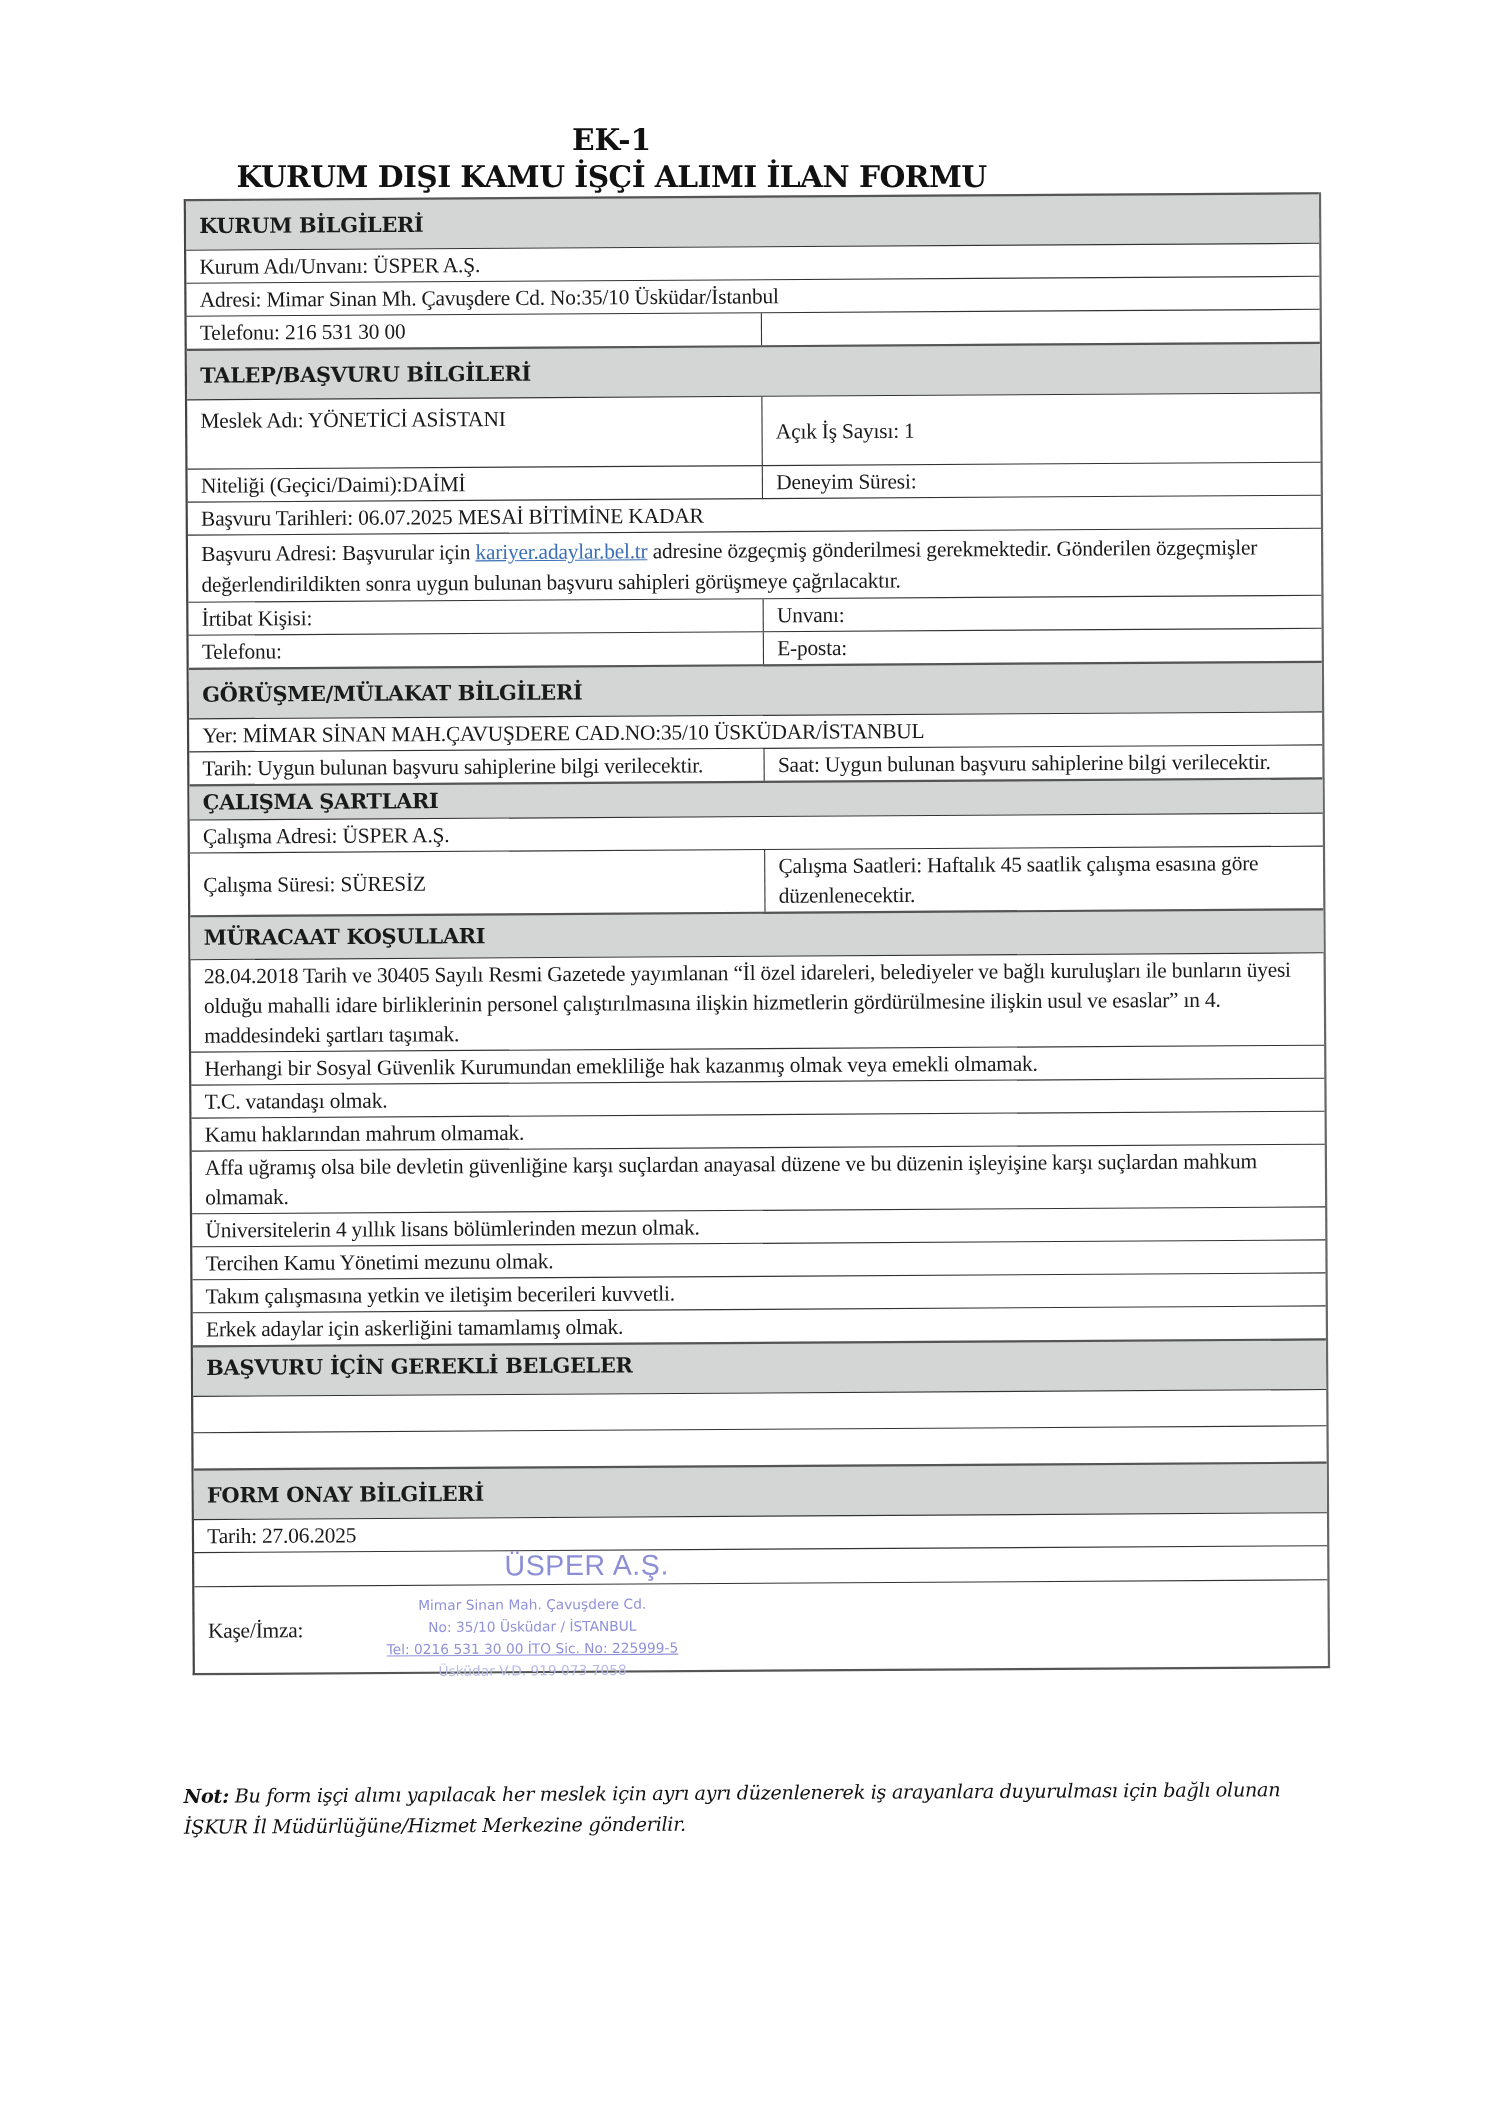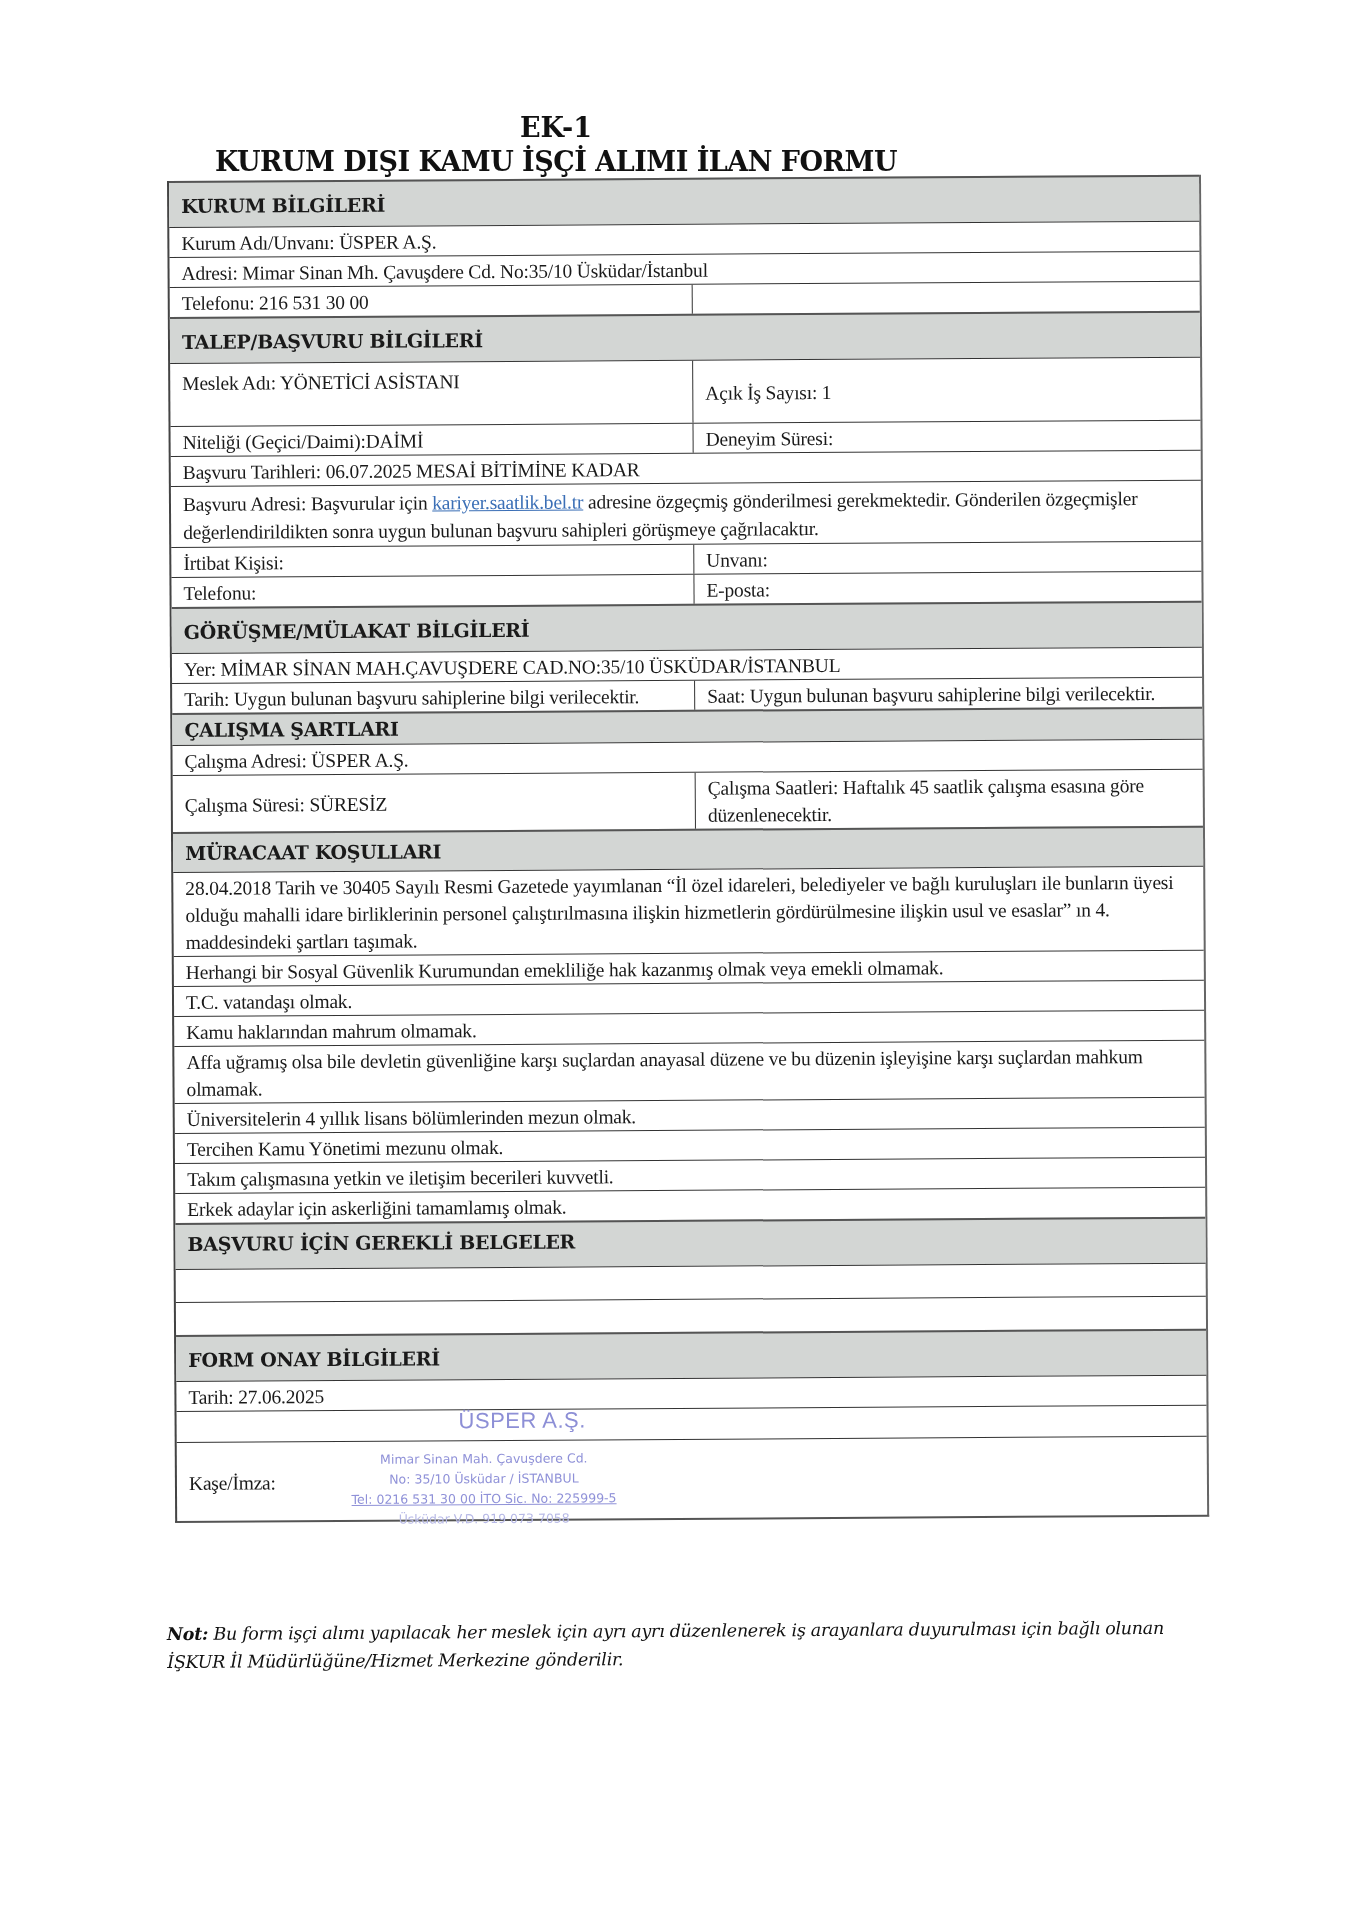--- a/index.html
+++ b/index.html
@@ -22,21 +22,21 @@
   .cell.left { flex: 0 0 500px; border-right: 1.5px solid #333; }
   .cell.right { flex: 1; }
   .row.tall { min-height: 62px; }
   .cell.mid { display: flex; align-items: center; }
   .row.empty { min-height: 32px; }
   .link { color: #3b6fb6; text-decoration: underline; }
   .row.sign { min-height: 78px; position: relative; }
   .row.stamptop { min-height: 30px; position: relative; }
 
   .stamp-title { position: absolute; left: 282px; top: -2px; font-family: "Liberation Sans", sans-serif;
-                 font-size: 22px; color: #8d8fd6; letter-spacing: 0.5px; }
+                 font-size: 26px; color: #8d8fd6; letter-spacing: 0.5px; }
   .stamp-lines { position: absolute; left: 162px; top: 8px; width: 290px; text-align: center;
                  font-family: "DejaVu Sans", sans-serif; font-size: 12.5px; color: #8f91d8; line-height: 20px; }
   .stamp-lines .faint { color: #b7b9e6; }
 
   .note { position: absolute; left: 167px; top: 1620px; width: 1040px; font-family: "DejaVu Serif", serif;
           font-style: italic; font-size: 17.5px; line-height: 28px; color: #111; transform: rotate(-0.35deg);
           transform-origin: left top; letter-spacing: -0.3px; }
   .note b { font-style: italic; }
 </style>
 </head>
@@ -70,21 +70,21 @@
   </div>
   <div class="row">
     <div class="cell left">Niteliği (Geçici/Daimi):DAİMİ</div>
     <div class="cell right">Deneyim Süresi:</div>
   </div>
   <div class="row">
     <div class="cell">Başvuru Tarihleri: 06.07.2025 MESAİ BİTİMİNE KADAR</div>
   </div>
   <div class="row">
     <div class="cell" style="line-height:28px; padding-top:4px;">
-      <span>Başvuru Adresi: Başvurular için </span><span class="link">kariyer.saatlik.bel.tr</span><span> adresine özgeçmiş gönderilmesi gerekmektedir. Gönderilen özgeçmişler değerlendirildikten sonra uygun bulunan başvuru sahipleri görüşmeye çağrılacaktır.</span>
+      <span>Başvuru Adresi: Başvurular için </span><span class="link">kariyer.adaylar.bel.tr</span><span> adresine özgeçmiş gönderilmesi gerekmektedir. Gönderilen özgeçmişler değerlendirildikten sonra uygun bulunan başvuru sahipleri görüşmeye çağrılacaktır.</span>
     </div>
   </div>
   <div class="row">
     <div class="cell left">İrtibat Kişisi:</div>
     <div class="cell right">Unvanı:</div>
   </div>
   <div class="row">
     <div class="cell left">Telefonu:</div>
     <div class="cell right">E-posta:</div>
   </div>

